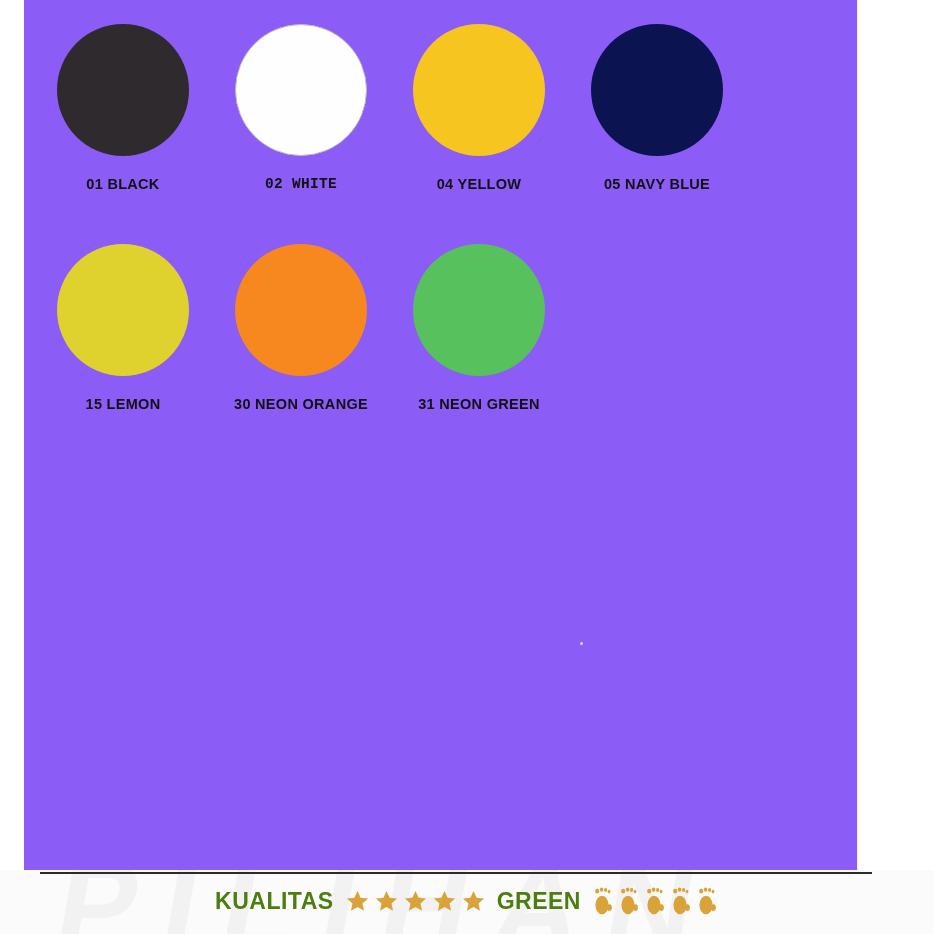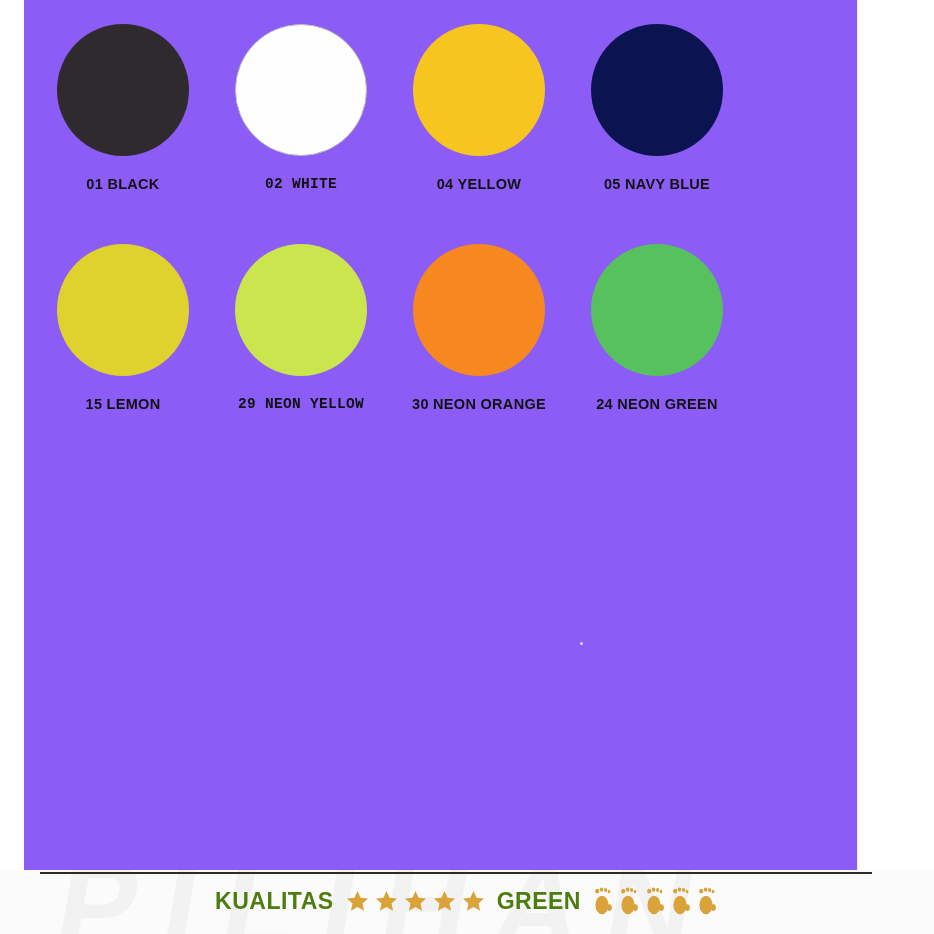--- a/index.html
+++ b/index.html
@@ -172,31 +172,27 @@
         <div class="swatch-cell c4">
           <div class="swatch-disc" style="background: rgb(11, 20, 80);"></div>
           <div class="swatch-label">05 NAVY BLUE</div>
         </div>
       </div>
       <div class="swatch-row">
         <div class="swatch-cell c0">
           <div class="swatch-disc" style="background: rgb(224, 210, 46);"></div>
           <div class="swatch-label">15 LEMON</div>
         </div>
-        <div class="swatch-cell c1">
-          <div class="swatch-disc" style="background: rgb(203, 229, 78);"></div>
-          <div class="swatch-label">29 NEON YELLOW</div>
-        </div>
         <div class="swatch-cell c2">
           <div class="swatch-disc" style="background: rgb(247, 135, 31);"></div>
           <div class="swatch-label">30 NEON ORANGE</div>
         </div>
         <div class="swatch-cell c3">
           <div class="swatch-disc" style="background: rgb(87, 193, 94);"></div>
-          <div class="swatch-label">24 NEON GREEN</div>
+          <div class="swatch-label">31 NEON GREEN</div>
         </div>
       </div>
     </div>
   <div id="stray-speck"></div>
 </div>
 
 <div id="footer-banner">
   <div id="footer-watermark">PILIHAN</div>
   <div id="footer-rule"></div>
   <div id="footer-content">

